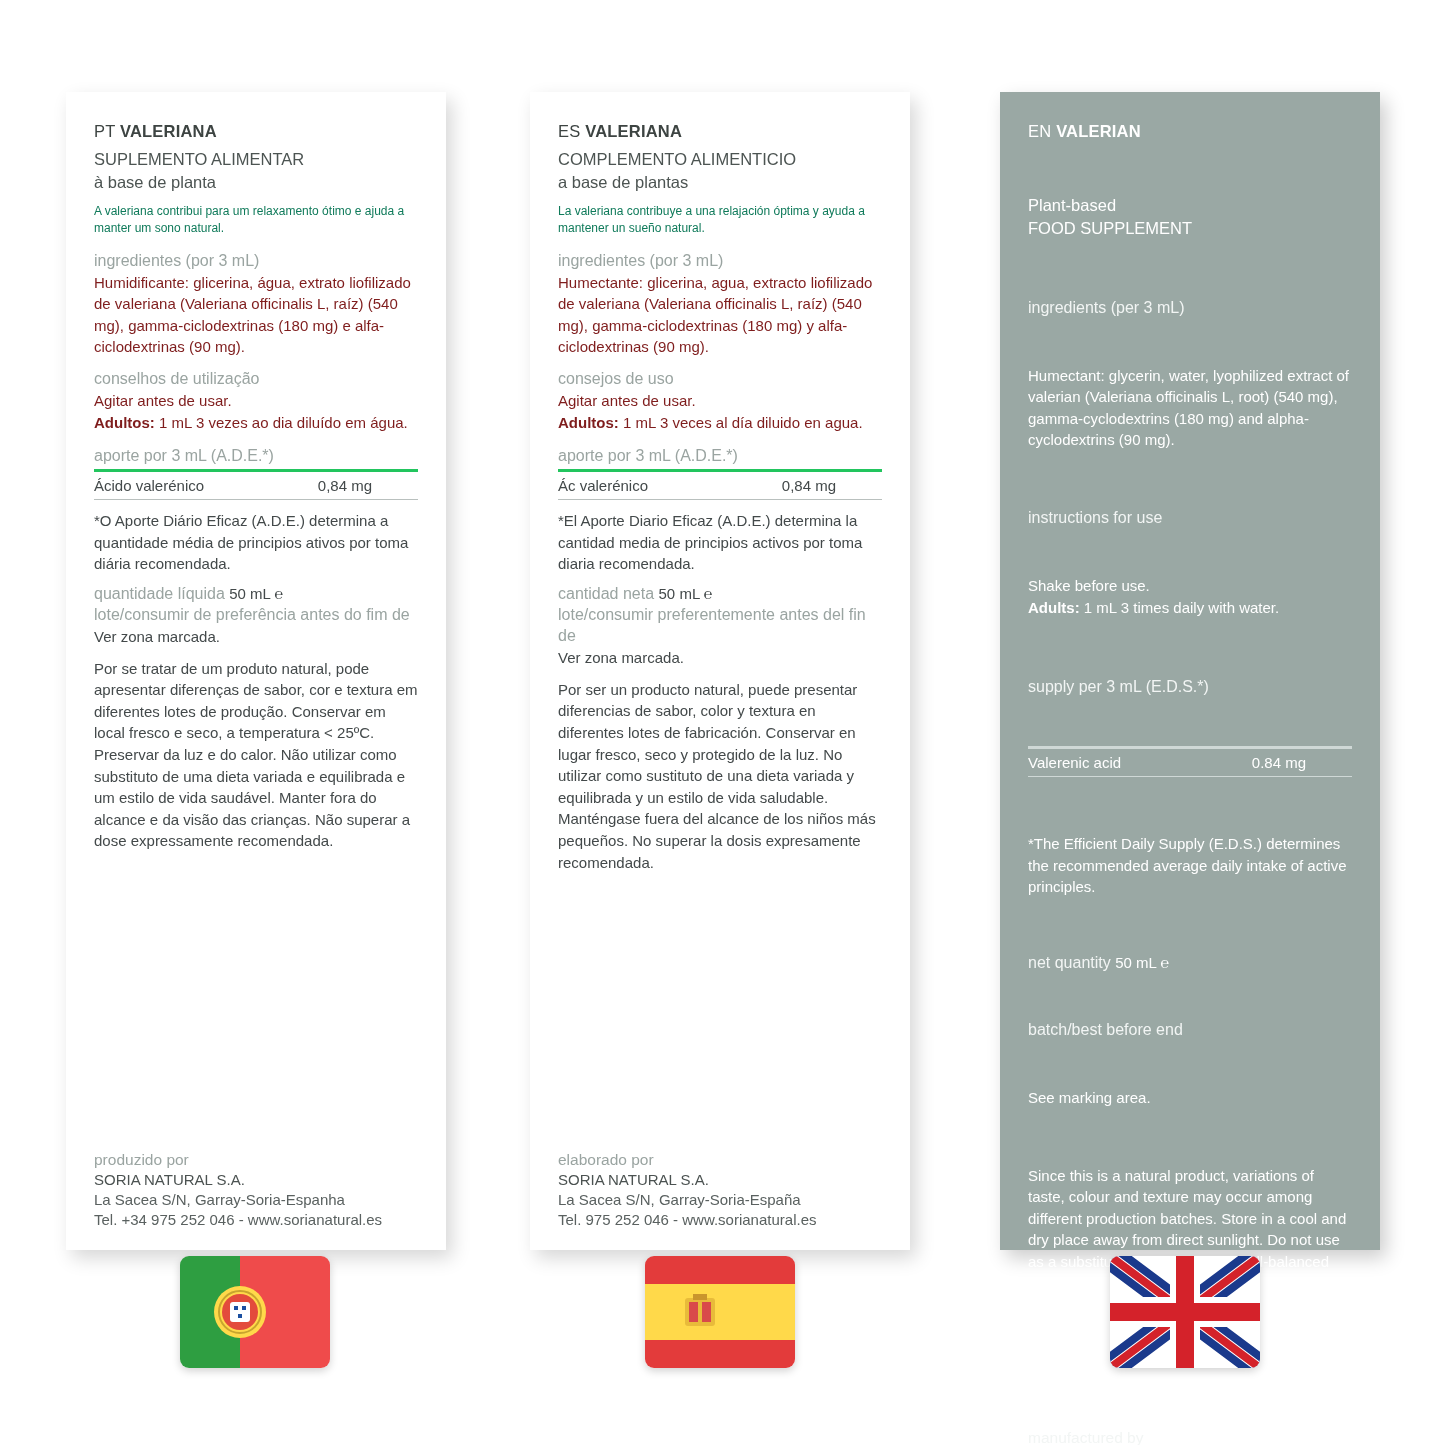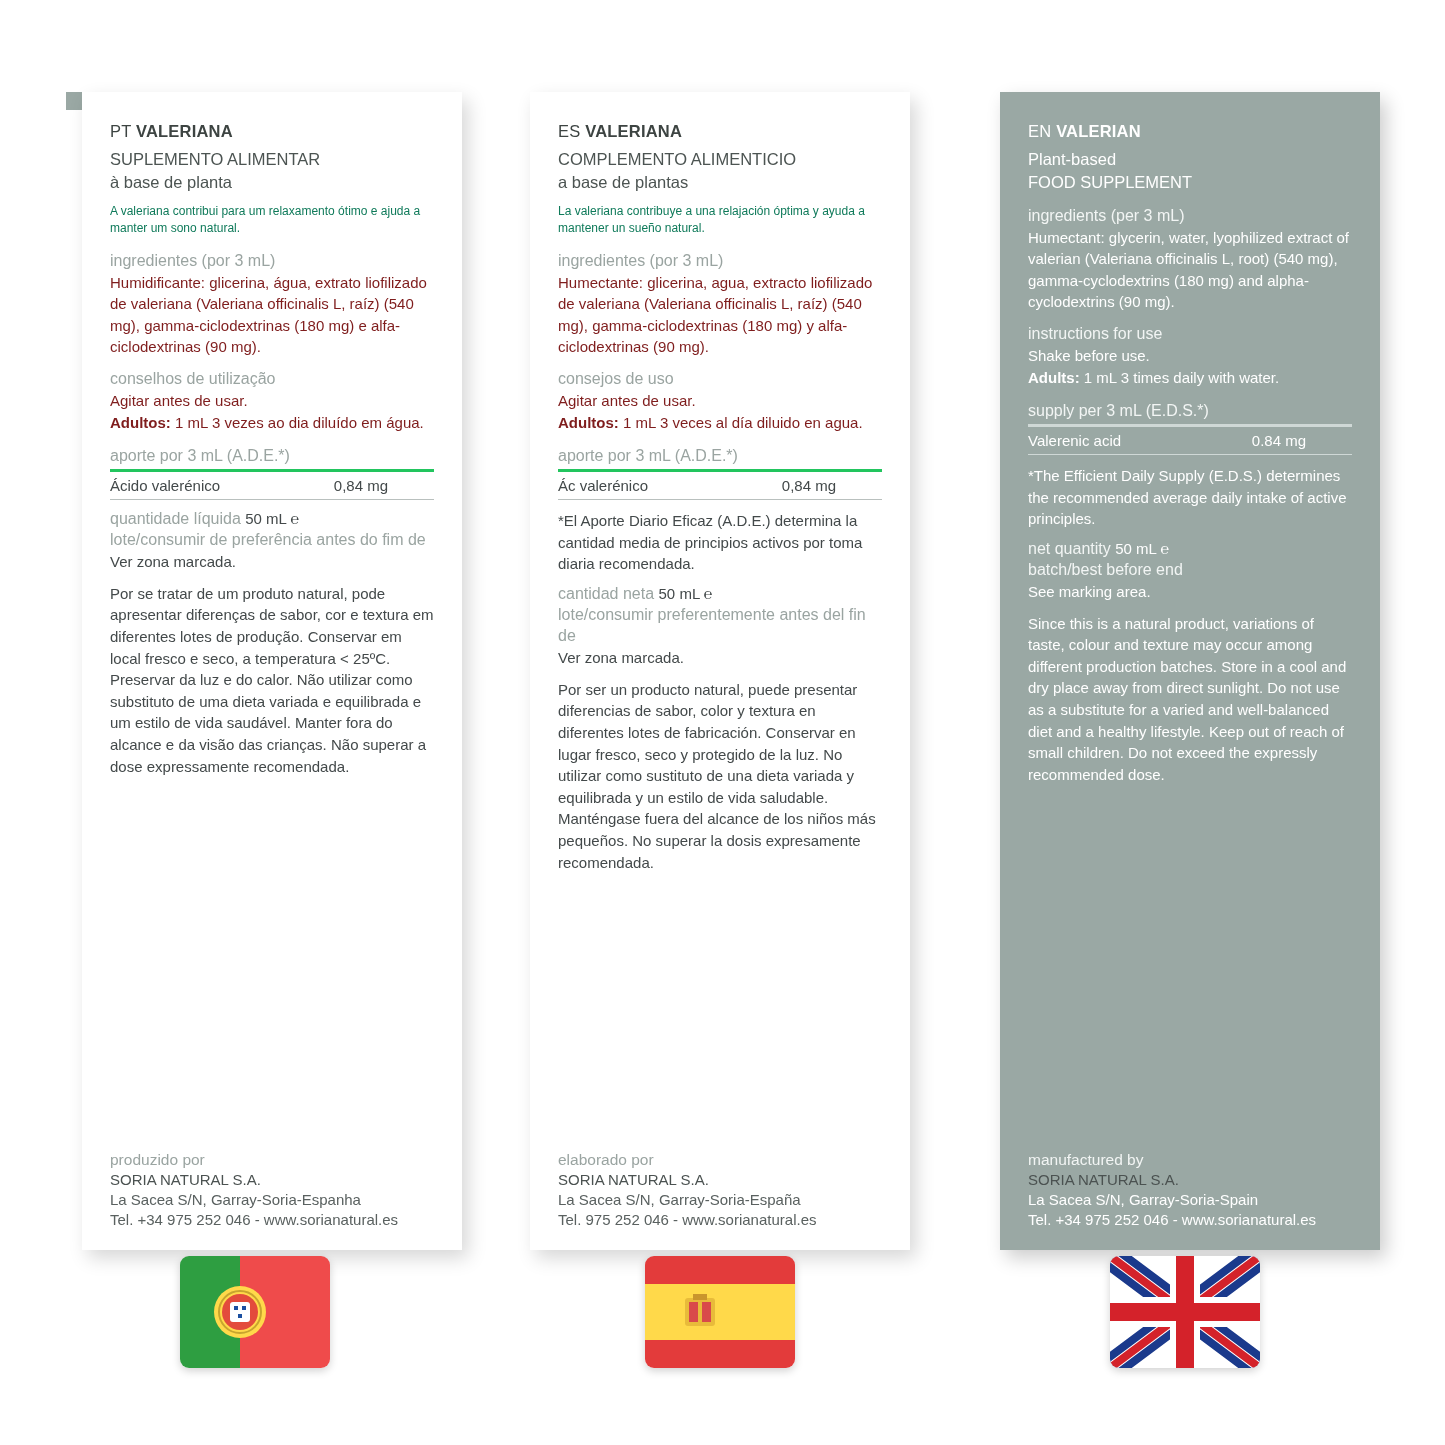--- a/index.html
+++ b/index.html
@@ -21,23 +21,23 @@
     position: absolute;
     top: 92px;
     width: 380px;
     height: 1158px;
     background: #ffffff;
     box-shadow: 6px 8px 18px rgba(0,0,0,0.16);
     padding: 30px 28px 20px 28px;
     display: flex;
     flex-direction: column;
   }
-  #panel-pt { left: 82px; }
+  #panel-pt { left: 66px; }
   #panel-es { left: 530px; }
-  #panel-en { left: 1000px; background: #9aa8a4; box-shadow: 6px 8px 18px rgba(0,0,0,0.20); }
+  #panel-en { left: 1000px; background: #9aa8a4; box-shadow: 6px 8px 18px rgba(0,0,0,0.20); gap: 46px; }
 
   
   .top-bar {
     position: absolute;
     left: 66px; top: 92px;
     width: 290px; height: 18px;
     background: #9aa8a4;
   }
 
   
@@ -184,20 +184,21 @@
       <b>Adultos:</b>
       <span>1 mL 3 vezes ao dia diluído em água.</span>
     </div>
 
     <div class="supply-head">aporte por 3 mL (A.D.E.*)</div>
     <div class="supply-row">
       <span>Ácido valerénico</span>
       <span class="val">0,84 mg</span>
     </div>
 
+    <div class="note">*O Aporte  Diário Eficaz (A.D.E.) determina a quantidade média de principios ativos por toma diária recomendada.</div>
 
     <div class="netqty">
       <span>quantidade líquida</span>
       <span class="amt">50 mL ℮</span>
     </div>
     <div class="batch">lote/consumir de preferência antes do fim de</div>
     <div class="smalltext" style="margin-bottom:10px;">Ver zona marcada.</div>
 
     <div class="smalltext">Por se tratar de um produto natural, pode apresentar diferenças de sabor, cor e textura em diferentes lotes de produção. Conservar em local fresco e seco, a temperatura &lt; 25ºC. Preservar da luz e do calor. Não utilizar como substituto de uma  dieta variada e equilibrada e um estilo de vida saudável. Manter fora do alcance e da visão das crianças. Não superar a dose expressamente recomendada.</div>
 

